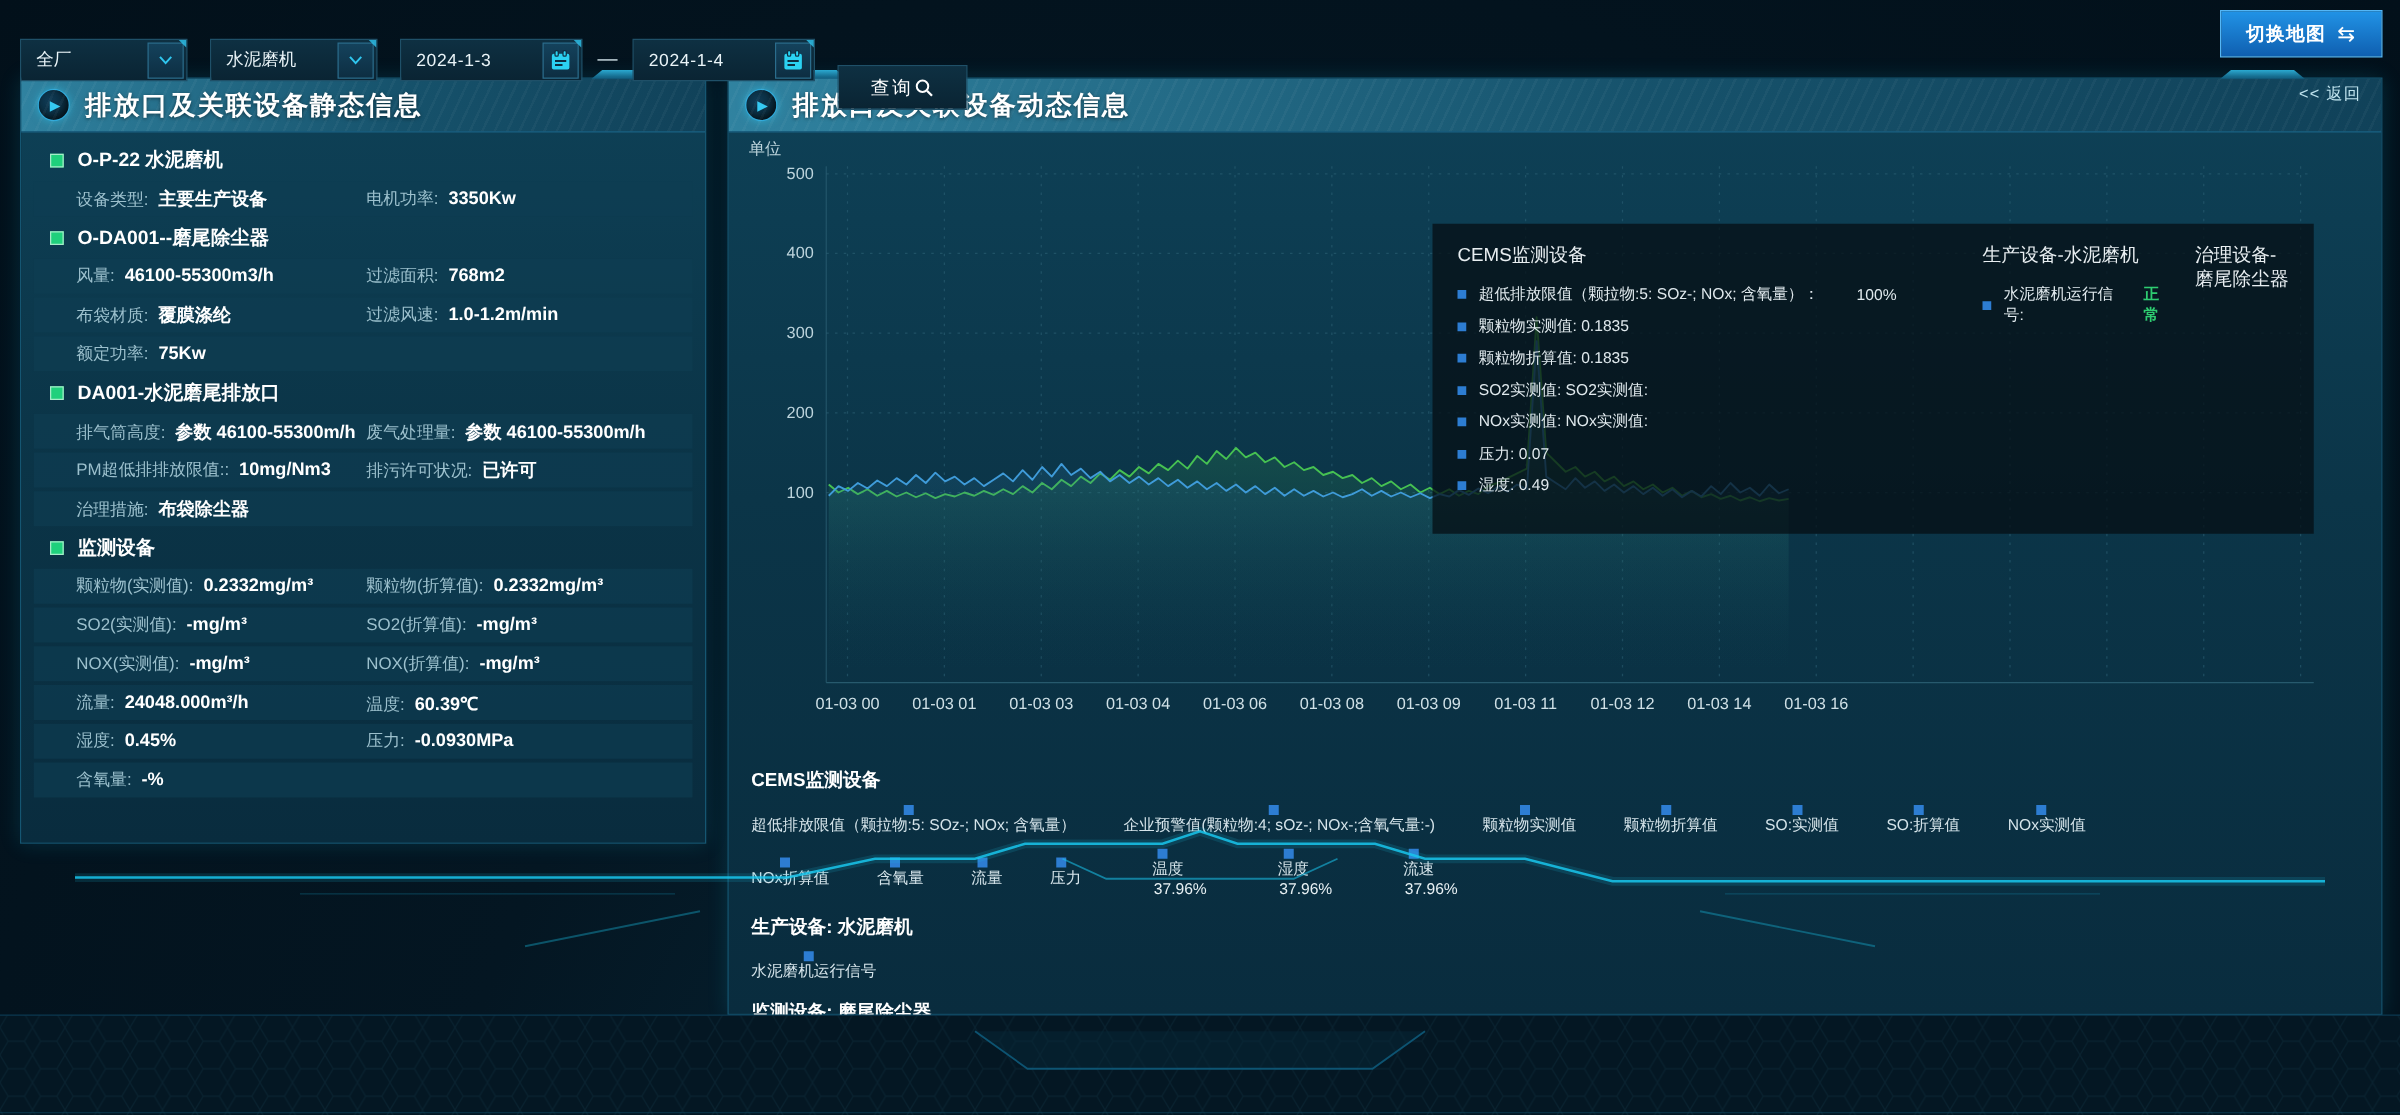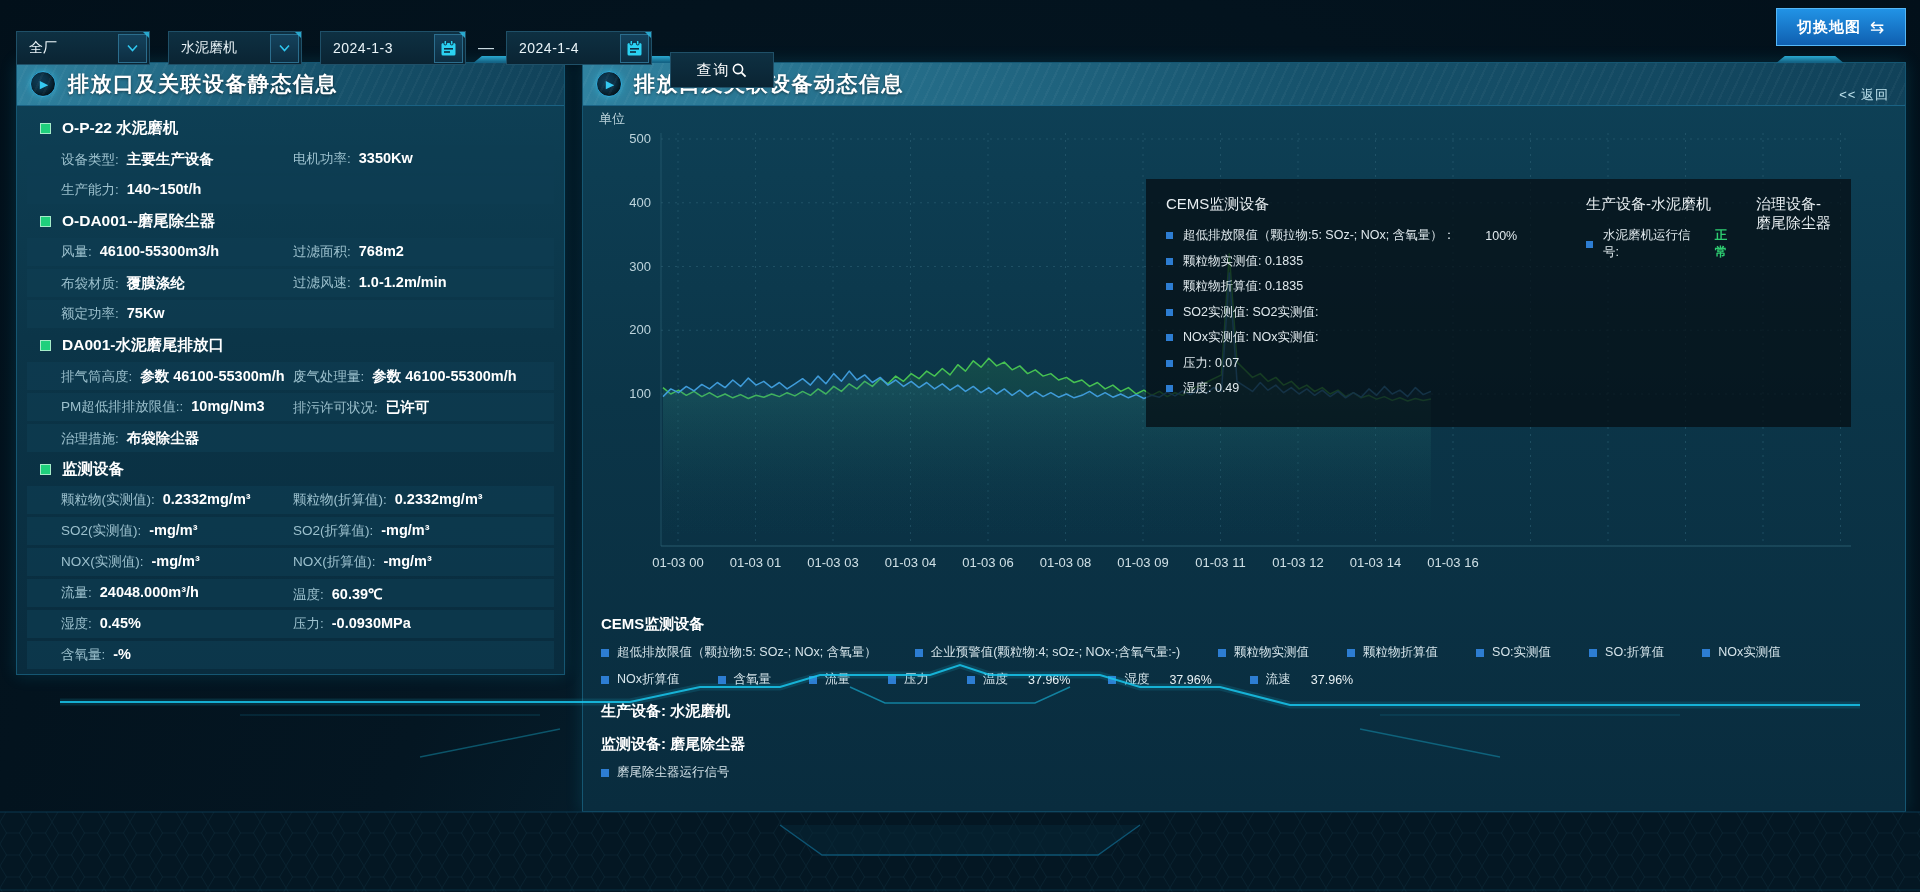--- a/index.html
+++ b/index.html
@@ -41,21 +41,21 @@
   .panel-header::before{content:"";position:absolute;inset:0;
      background:repeating-linear-gradient(115deg, rgba(255,255,255,.035) 0 2px, transparent 2px 9px);pointer-events:none;}
   .hdr-tab{position:absolute;top:-7px;height:8px;width:70px;
      background:linear-gradient(180deg,#2fb9e4,#0d5273);clip-path:polygon(14% 0,86% 0,100% 100%,0 100%);opacity:.9;}
   .hdr-tab.r{right:22px;} .hdr-tab.l{left:26px;}
   .play-icon{width:26px;height:26px;border-radius:50%;flex:none;
      background:radial-gradient(circle at 35% 35%, #0f3a54, #07222f);
      border:1px solid #2fa8d8;box-shadow:inset -2px -2px 5px rgba(0,0,0,.55), 0 0 7px rgba(47,198,239,.55);
      color:#35c9f2;display:flex;align-items:center;justify-content:center;font-size:11px;padding-left:2px;box-sizing:border-box;}
   .panel-title{font-size:21px;font-weight:bold;color:#fff;letter-spacing:1.5px;text-shadow:0 1px 3px rgba(0,0,0,.5);}
-  .back-link{position:absolute;right:16px;top:23px;color:#bfe3ee;font-size:13px;cursor:pointer;letter-spacing:1px;}
+  .back-link{position:absolute;right:16px;top:3px;color:#bfe3ee;font-size:13px;cursor:pointer;letter-spacing:1px;}
   
   .sections{padding:8px 10px 0 10px;}
   .section-h{display:flex;align-items:center;gap:11px;height:28px;margin-bottom:3px;
      color:#fff;font-weight:bold;font-size:15.5px;padding-left:13px;}
   .bullet{width:9px;height:9px;background:#1fd07c;border:1px solid #a5ecc9;flex:none;}
   .info-row{display:flex;align-items:center;background:rgba(14,62,83,.62);margin-bottom:3px;height:28px;padding-left:34px;}
   .cell{display:flex;align-items:baseline;gap:8px;}
   .cell.c1{width:232px;flex:none;}
   .lbl{color:#9cc0cd;font-size:13.5px;white-space:nowrap;}
   .val{color:#fff;font-size:14.5px;font-weight:bold;white-space:nowrap;}
@@ -71,21 +71,21 @@
   .tt-col3{flex:1;}
   .tt-title{color:#e8eef1;font-size:15px;margin-bottom:13px;}
   .tt-item{display:flex;align-items:center;margin-bottom:8.5px;color:#e0e9ed;font-size:12.5px;}
   .sq{width:7px;height:7px;background:#2d7dd2;margin-right:10px;flex:none;}
   .tt-val{margin-left:30px;}
   .tt-status{margin-left:24px;font-weight:bold;}
   
   .legends{position:absolute;left:18px;top:538px;width:1286px;z-index:3;}
   .lg-title{color:#fff;font-weight:bold;font-size:15px;margin:14px 0 10px 0;}
   .lg-row{display:flex;align-items:center;column-gap:38px;row-gap:8px;margin-bottom:10px;flex-wrap:wrap;}
-  .lg-item{display:flex;align-items:center;color:#d5e4ea;font-size:12.5px;cursor:pointer;white-space:nowrap;}
+  .lg-item{display:flex;align-items:center;color:#d5e4ea;font-size:12.5px;cursor:pointer;white-space:nowrap;flex-direction:column;}
   .lg-item .sq{width:8px;height:8px;margin-right:8px;}
   .lg-val{margin-left:20px;color:#e8f1f4;}
   
   #footer-decor{position:absolute;left:0;bottom:0;z-index:6;pointer-events:none;}
 </style>
 </head>
 <body>
 
 <div class="topbar">
   <div class="box select-box">
@@ -156,26 +156,20 @@
         <span>O-P-22 水泥磨机</span>
       </div>
       <div class="info-row">
         <div class="cell c1">
           <span class="lbl">设备类型:</span>
           <span class="val">主要生产设备</span>
         </div>
         <div class="cell c2">
           <span class="lbl">电机功率:</span>
           <span class="val">3350Kw</span>
-        </div>
-      </div>
-      <div class="info-row">
-        <div class="cell c1">
-          <span class="lbl">生产能力:</span>
-          <span class="val">140~150t/h</span>
         </div>
       </div>
       <div class="section-h">
         <span class="bullet"></span>
         <span>O-DA001--磨尾除尘器</span>
       </div>
       <div class="info-row">
         <div class="cell c1">
           <span class="lbl">风量:</span>
           <span class="val">46100-55300m3/h</span>
@@ -465,20 +459,26 @@
           <span>湿度</span>
           <span class="lg-val">37.96%</span>
         </span>
         <span class="lg-item">
           <span class="sq"></span>
           <span>流速</span>
           <span class="lg-val">37.96%</span>
         </span>
       </div>
       <div class="lg-title">生产设备: 水泥磨机</div>
+      <div class="lg-row">
+        <span class="lg-item">
+          <span class="sq"></span>
+          <span>水泥磨机运行信号</span>
+        </span>
+      </div>
       <div class="lg-title">监测设备: 磨尾除尘器</div>
       <div class="lg-row">
         <span class="lg-item">
           <span class="sq"></span>
           <span>磨尾除尘器运行信号</span>
         </span>
       </div>
     </div>
 </div>
 

